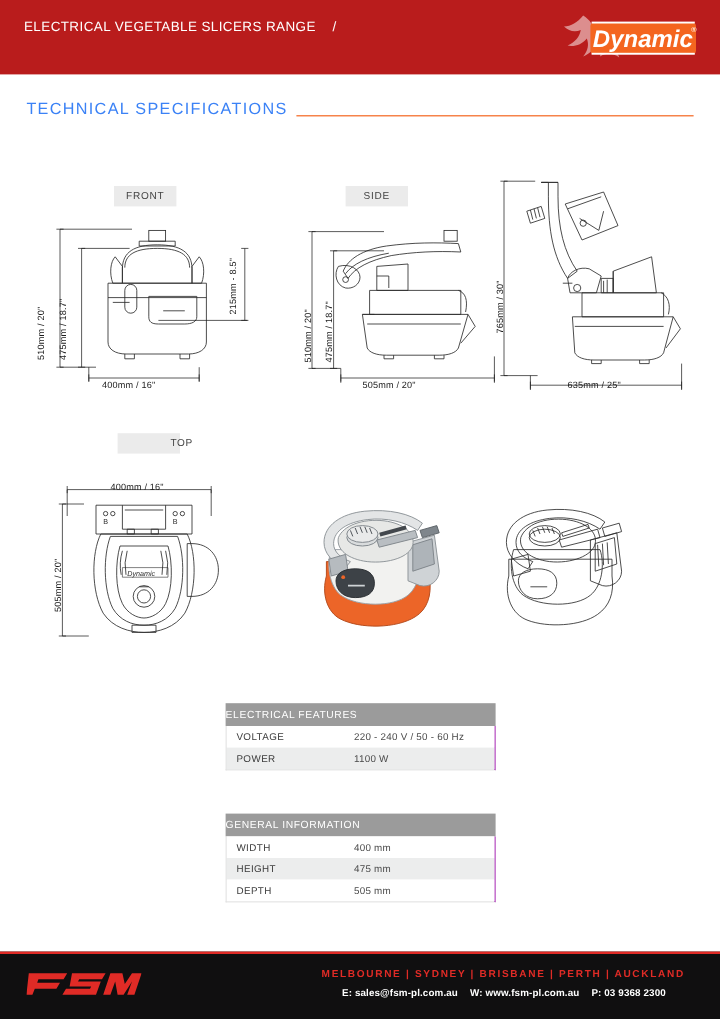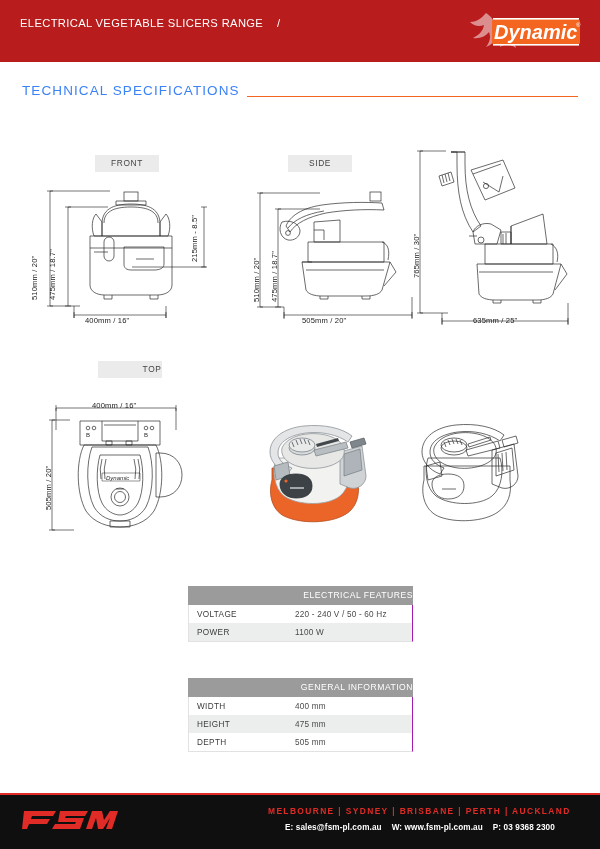--- a/index.html
+++ b/index.html
@@ -34,38 +34,38 @@
   }
   .sec-rule {
     position: absolute; left: 247px; top: 96px; width: 331px; height: 1px;
     background: #f4651f;
   }
 
   
   .badge {
     position: absolute; background: #ebebeb; color: #444;
     font-size: 8.4px; letter-spacing: .6px; text-align: center;
-    padding: 4px 0 4px 0; width: 64px; height: 17px; line-height: 9px;
+    padding: 4px 0 4px 0; width: 52px; height: 17px; line-height: 9px;
   }
 
   
   .dwg { position: absolute; }
   .dwg svg { display: block; }
 
   .dimlabel {
     position: absolute; color: #1a1a1a; font-size: 7.6px;
     letter-spacing: .15px; white-space: nowrap;
   }
   .rot { transform: rotate(-90deg); transform-origin: left top; }
 
   
   .tbl { position: absolute; width: 225px; border-collapse: collapse; }
   .tbl .thead {
     background: #9b9b9b; color: #ffffff; font-size: 8.6px;
-    letter-spacing: .5px; text-align: right; height: 19px; line-height: 19px;
+    letter-spacing: .5px; text-align: left; height: 19px; line-height: 19px;
   }
   .tbl .trow { display: flex; height: 18px; align-items: center; }
   .tbl .trow.alt { background: #eceded; }
   .tbl .trow.plain { background: #ffffff; }
   .tbl .tk {
     width: 98px; padding-left: 8px; color: #3b3b3b;
     font-size: 8.2px; letter-spacing: .35px;
   }
   .tbl .tv {
     flex: 1; padding-left: 8px; color: #4a4a4a;

